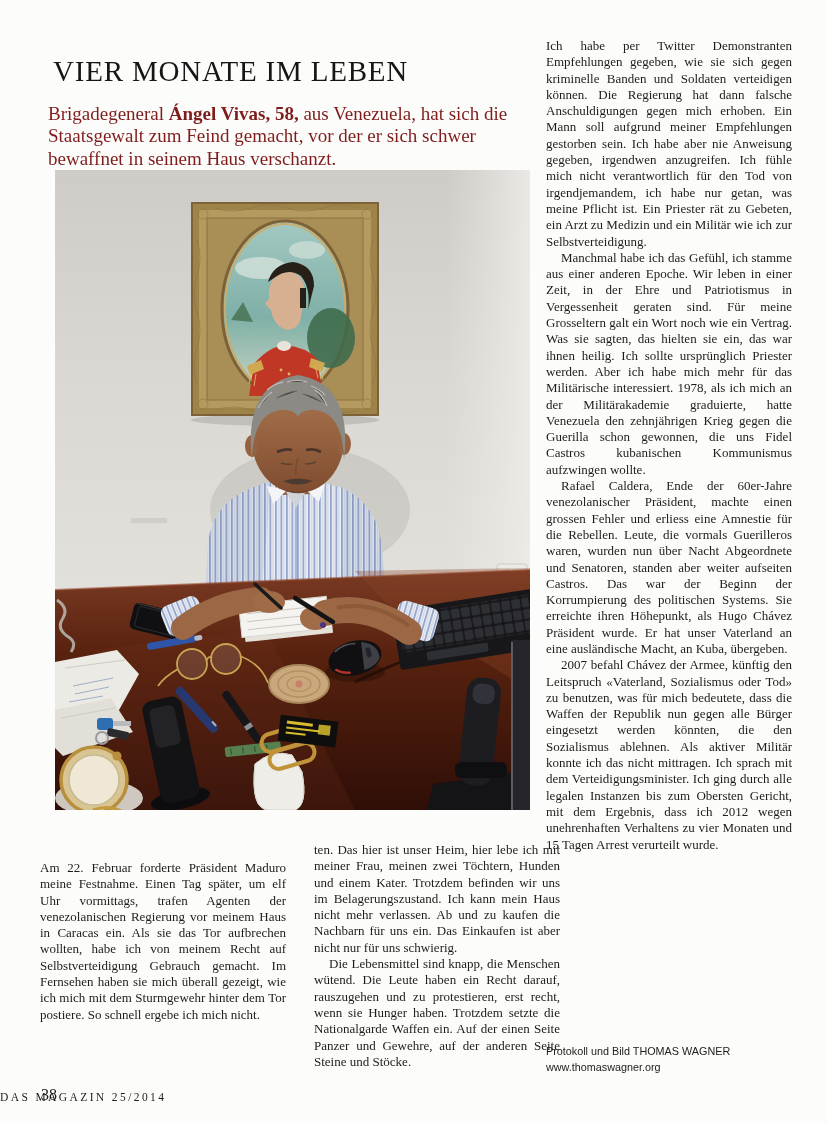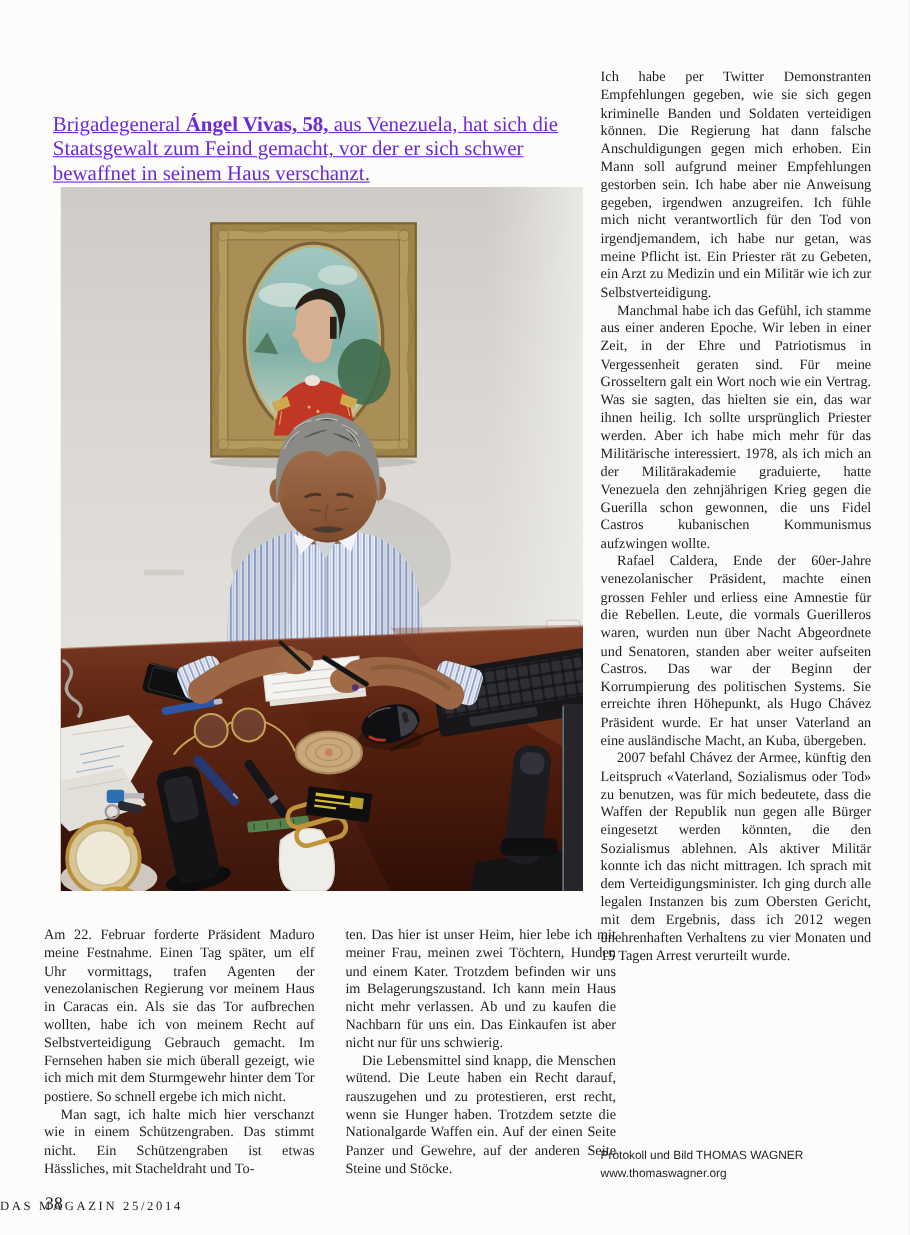--- a/index.html
+++ b/index.html
@@ -7,48 +7,49 @@
     position:relative;width:827px;height:1123px;margin:0 auto;
     background:#fcfcfa;font-family:"Liberation Serif","DejaVu Serif",serif;
     color:#1c1c1c;overflow:hidden;
   }
   .headline{
     position:absolute;left:53px;top:36px;width:480px;
     font-size:29px;letter-spacing:0.8px;font-weight:400;color:#161616;
   }
   .subhead{
     position:absolute;left:48px;top:84px;width:496px;
-    font-size:19px;line-height:1.18;color:#6d28d9;text-decoration:underline;
+    font-size:19px;line-height:1.18;color:#7f1d1d;
   }
   .subhead b{font-weight:700;}
   .photo-wrap{position:absolute;left:55px;top:170px;width:475px;height:640px;}
   .col{position:absolute;font-size:13px;line-height:16.3px;text-align:justify;}
   .col p{margin:0;}
   .col p.indent{text-indent:15px;}
-  .col-left{left:40px;top:842px;width:246px;}
+  .col-left{left:40px;top:860px;width:246px;}
   .col-mid{left:296px;top:842px;width:246px;margin-left:18px;}
-  .col-right{left:546px;top:38px;width:246px;margin-top:24px;}
+  .col-right{left:546px;top:38px;width:246px;}
   .credit{
     position:absolute;left:546px;top:1043px;width:246px;
     font-family:"Liberation Sans","DejaVu Sans",sans-serif;
     font-size:10.8px;line-height:1.5;color:#222;
   }
   .footer-page{
     position:absolute;left:41px;top:1086px;font-size:16px;color:#1c1c1c;text-align:right;
   }
   .footer-mag{
     position:absolute;left:0;top:1091px;width:827px;text-align:left;
     font-size:11.5px;letter-spacing:2.4px;color:#1c1c1c;
   }
 </style>
 </head>
 <body>
 
 <div class="page">
 
+  <h1 class="headline">VIER MONATE IM LEBEN</h1>
 
   <p class="subhead"><span>Brigadegeneral </span><b>Ángel Vivas, 58,</b><span> aus Venezuela, hat sich die Staatsgewalt zum Feind gemacht, vor der er sich schwer bewaffnet in seinem Haus verschanzt.</span></p>
 
   <div class="photo-wrap">
     <svg viewBox="0 0 475 640" width="475" height="640">
       <defs>
         <linearGradient id="wallg" x1="0" y1="0" x2="0" y2="1">
           <stop offset="0" stop-color="#cfccc7"></stop>
           <stop offset="0.5" stop-color="#dbd8d3"></stop>
           <stop offset="1" stop-color="#e2e0db"></stop>
@@ -307,21 +308,20 @@
         <ellipse cx="260" cy="448" rx="15" ry="12" fill="#a06c48"></ellipse>
         <line x1="200" y1="414" x2="226" y2="438" stroke="#1a1a1a" stroke-width="3.5" stroke-linecap="round"></line>
         <line x1="240" y1="428" x2="278" y2="452" stroke="#141414" stroke-width="4.5" stroke-linecap="round"></line>
         <circle cx="268" cy="455" r="3" fill="#4a3580"></circle>
       </g>
     </svg>
   </div>
 
   <div class="col col-left">
     <p>Am 22. Februar forderte Präsident Maduro meine Festnahme. Einen Tag später, um elf Uhr vormittags, trafen Agenten der venezolanischen Regierung vor meinem Haus in Caracas ein. Als sie das Tor aufbrechen wollten, habe ich von meinem Recht auf Selbstverteidigung Gebrauch gemacht. Im Fernsehen haben sie mich überall gezeigt, wie ich mich mit dem Sturmgewehr hinter dem Tor postiere. So schnell ergebe ich mich nicht.</p>
-    <p class="indent">Man sagt, ich halte mich hier verschanzt wie in einem Schützengraben. Das stimmt nicht. Ein Schützengraben ist etwas Hässliches, mit Stacheldraht und To-</p>
   </div>
 
   <div class="col col-mid">
     <p>ten. Das hier ist unser Heim, hier lebe ich mit meiner Frau, meinen zwei Töchtern, Hunden und einem Kater. Trotzdem befinden wir uns im Belagerungszustand. Ich kann mein Haus nicht mehr verlassen. Ab und zu kaufen die Nachbarn für uns ein. Das Einkaufen ist aber nicht nur für uns schwierig.</p>
     <p class="indent">Die Lebensmittel sind knapp, die Menschen wütend. Die Leute haben ein Recht darauf, rauszugehen und zu protestieren, erst recht, wenn sie Hunger haben. Trotzdem setzte die Nationalgarde Waffen ein. Auf der einen Seite Panzer und Gewehre, auf der anderen Seite Steine und Stöcke.</p>
   </div>
 
   <div class="col col-right">
     <p>Ich habe per Twitter Demonstranten Empfehlungen gegeben, wie sie sich gegen kriminelle Banden und Soldaten verteidigen können. Die Regierung hat dann falsche Anschuldigungen gegen mich erhoben. Ein Mann soll aufgrund meiner Empfehlungen gestorben sein. Ich habe aber nie Anweisung gegeben, irgendwen anzugreifen. Ich fühle mich nicht verantwortlich für den Tod von irgendjemandem, ich habe nur getan, was meine Pflicht ist. Ein Priester rät zu Gebeten, ein Arzt zu Medizin und ein Militär wie ich zur Selbstverteidigung.</p>
     <p class="indent">Manchmal habe ich das Gefühl, ich stamme aus einer anderen Epoche. Wir leben in einer Zeit, in der Ehre und Patriotismus in Vergessenheit geraten sind. Für meine Grosseltern galt ein Wort noch wie ein Vertrag. Was sie sagten, das hielten sie ein, das war ihnen heilig. Ich sollte ursprünglich Priester werden. Aber ich habe mich mehr für das Militärische interessiert. 1978, als ich mich an der Militärakademie graduierte, hatte Venezuela den zehnjährigen Krieg gegen die Guerilla schon gewonnen, die uns Fidel Castros kubanischen Kommunismus aufzwingen wollte.</p>

